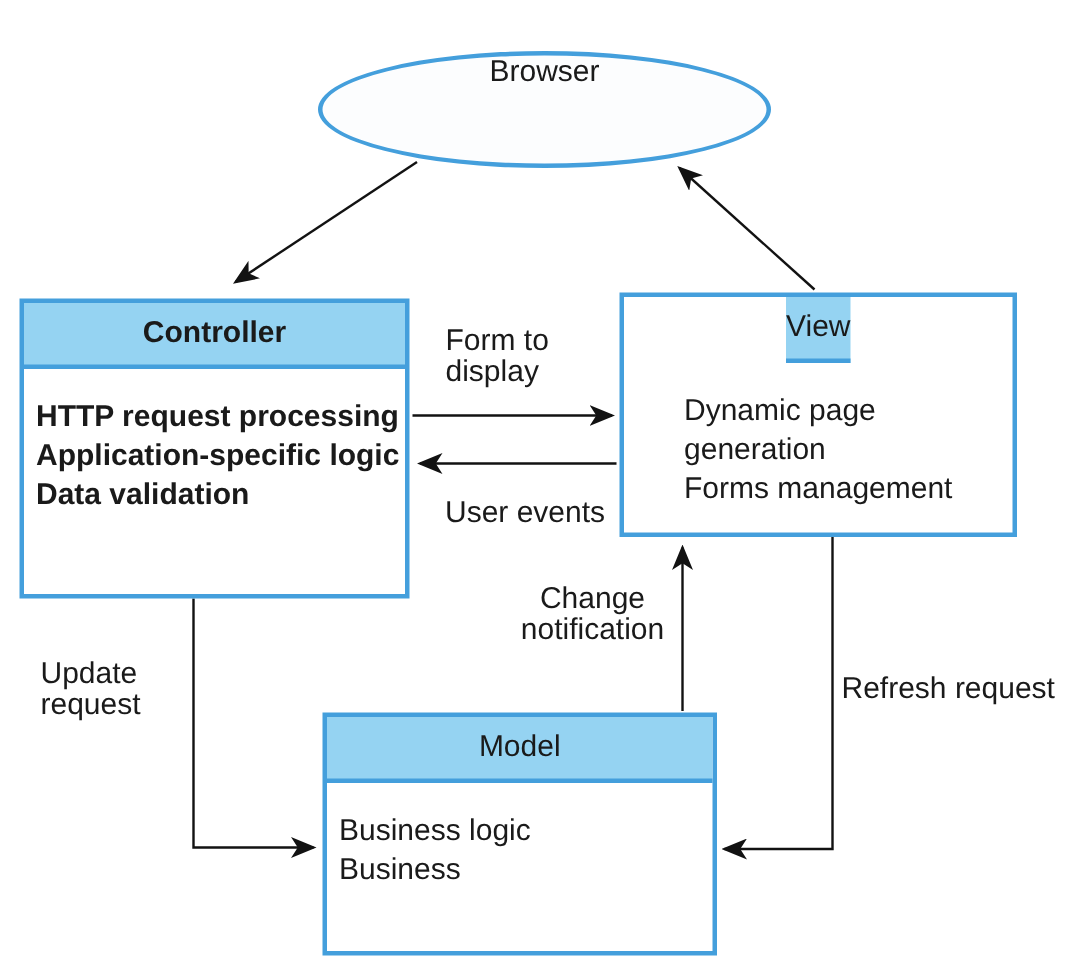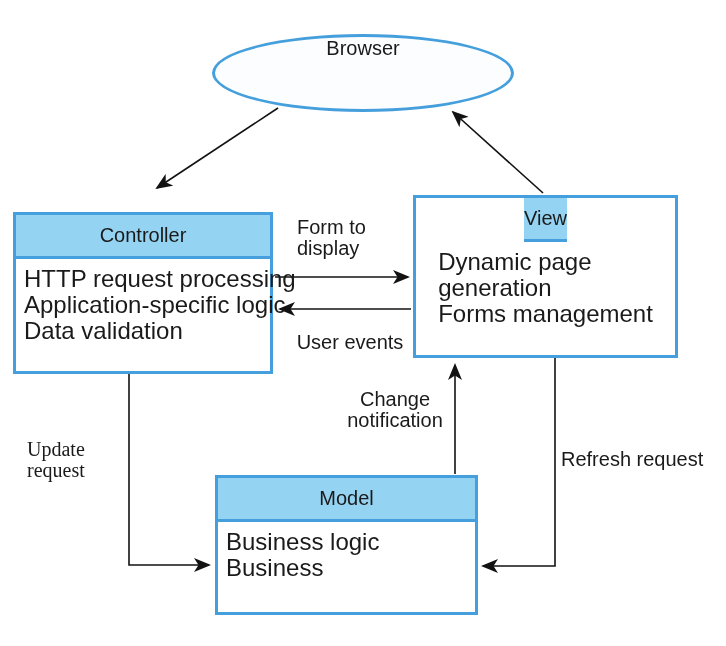--- a/index.html
+++ b/index.html
@@ -53,37 +53,37 @@
   .box .hd {
     height: 44px;
     line-height: 41px;
     border-bottom: 3px solid var(--box-border);
     background: var(--header-fill);
     text-align: center;
     font-size: 20px;
   }
   .box .bd {
     flex: 1;
-    padding: 7px 8px;
-    font-size: 24px;
+    padding: 19px 8px;
+    font-size: 20px;
     line-height: 26px;
   }
   .box .ln { white-space: nowrap; }
   .box .ln.wrap { white-space: normal; max-width: 165px; }
-  .box.controller { left: 13px;  top: 212px; width: 260px; height: 162px; }
+  .box.controller { left: 13px;  top: 199px; width: 260px; height: 200px; font-weight: bold; }
   .box.view       { left: 413px; top: 195px; width: 265px; height: 163px; align-items: center; }
-  .box.model      { left: 215px; top: 475px; width: 263px; height: 140px; }
+  .box.model      { left: 215px; top: 475px; width: 263px; height: 162px; }
   .edge-label {
     position: absolute;
     font-size: 20px;
     line-height: 21px;
   }
   .lbl-form    { left: 297px; top: 217px; width: 100px; text-align: left; }
   .lbl-user    { left: 285px; top: 332px; width: 130px; text-align: center; }
-  .lbl-update  { left: 27px;  top: 439px; width: 85px;  text-align: left; font-family: Liberation Serif, serif; }
+  .lbl-update  { left: 27px;  top: 439px; width: 85px;  text-align: left; }
   .lbl-change  { left: 334px; top: 389px; width: 122px; text-align: center; }
   .lbl-refresh { left: 561px; top: 449px; white-space: nowrap; }
 </style>
 </head>
 <body>
 
 <div class="canvas">
 
   <svg class="edges" viewBox="0 0 726 646">
     <defs>

